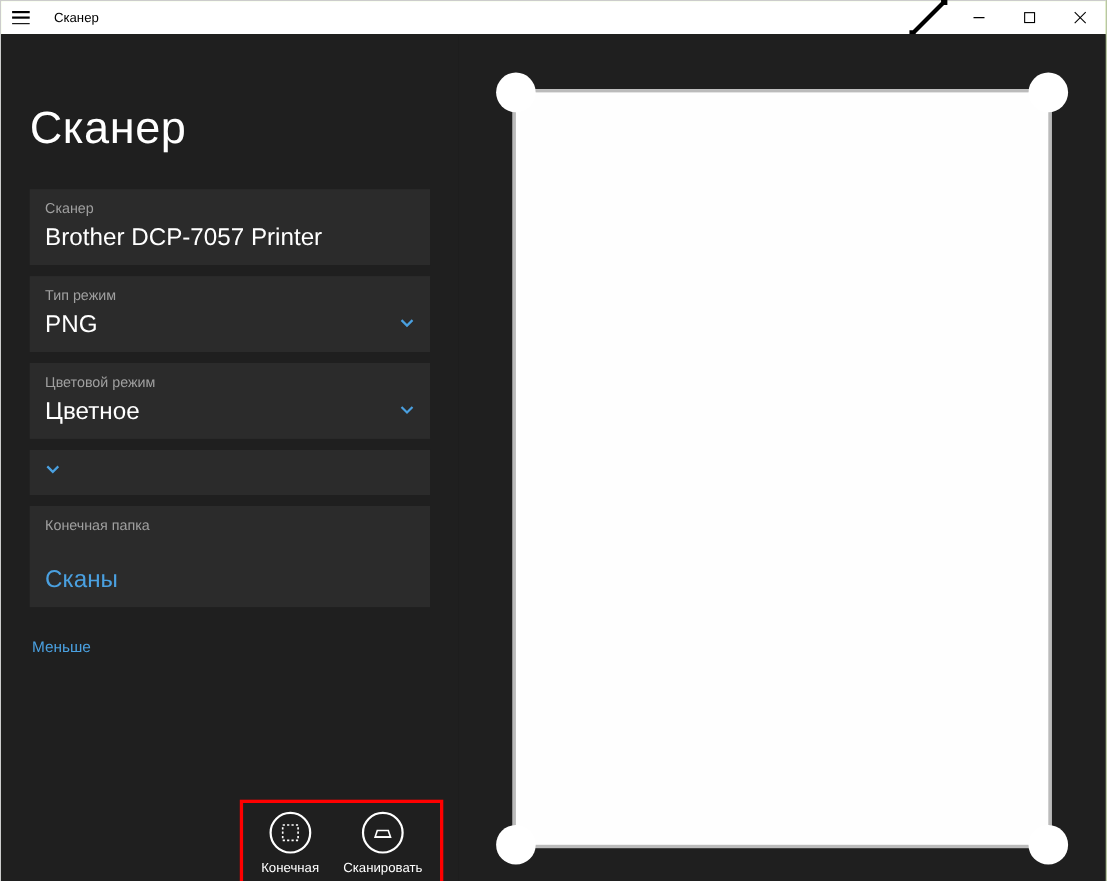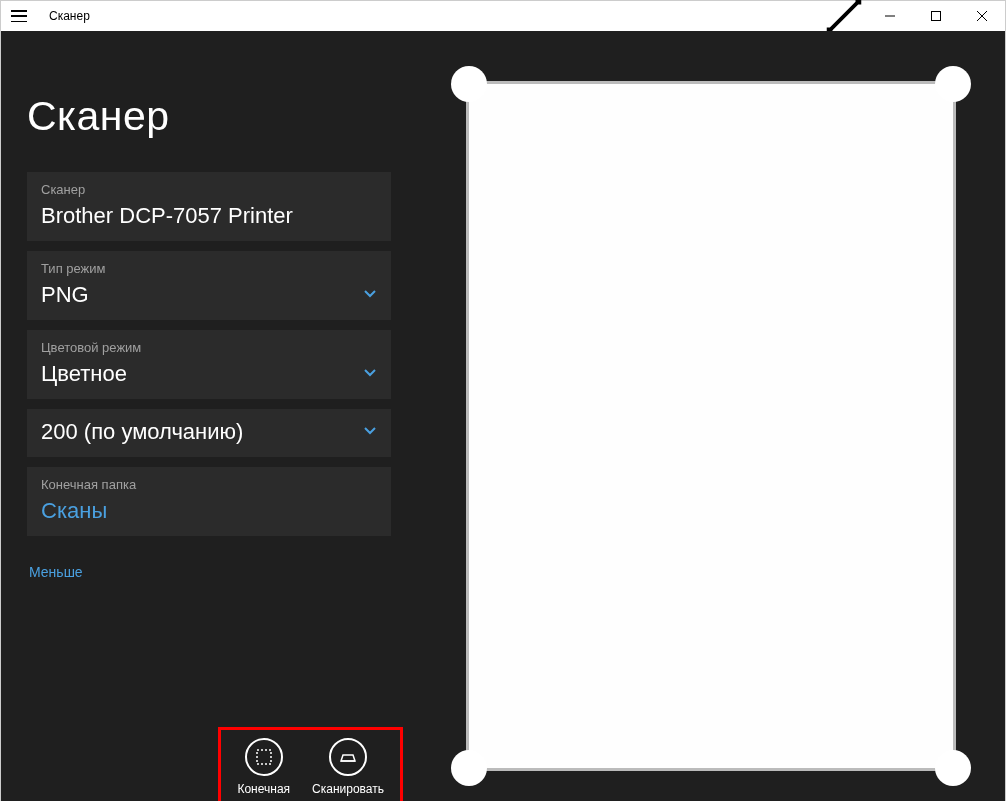--- a/index.html
+++ b/index.html
@@ -13,21 +13,21 @@
 .titlebar-right { margin-left: auto; display: flex; }
 .win-btn { width: 46px; height: 30px; display: flex; align-items: center; justify-content: center; cursor: pointer; font-size: 12px; }
 .win-btn svg { width: 12px; height: 12px; }
 .content { flex: 1; display: flex; background: #1f1f1f; }
 .sidebar { width: 416px; padding: 0 26px 0 26px; background: #1f1f1f; display: flex; flex-direction: column; position: relative; }
 .page-title { color: #fff; font-size: 41px; font-weight: 300; margin-top: 62px; margin-bottom: 32px; letter-spacing: 0.5px; }
 .setting-card { background: #2b2b2b; padding: 10px 14px 12px 14px; margin-bottom: 10px; cursor: pointer; }
 .setting-label { color: #a0a0a0; font-size: 13px; margin-bottom: 6px; }
 .setting-value-row { display: flex; align-items: center; justify-content: space-between; }
 .setting-value { color: #fff; font-size: 22px; font-weight: 300; }
-.setting-value.link { color: #4aa0e0; }
+.setting-value.link { color: #4aa0e0; margin-top: 23px; }
 .chevron { color: #4aa0e0; }
 .chevron svg { width: 14px; height: 14px; }
 .less-link { color: #4aa0e0; font-size: 14px; margin-top: 18px; margin-left: 2px; cursor: pointer; }
 .action-bar { position: absolute; bottom: 14px; right: 14px; display: flex; gap: 22px; border: 3px solid #ff0000; padding: 8px 16px 8px 16px; }
 .action-btn { display: flex; flex-direction: column; align-items: center; gap: 6px; cursor: pointer; color: #fff; }
 .action-icon-circle { width: 38px; height: 38px; border: 2px solid #fff; border-radius: 50%; display: flex; align-items: center; justify-content: center; }
 .action-label { font-size: 12px; color: #fff; }
 .preview-area { flex: 1; background: #1f1f1f; position: relative; display: flex; align-items: center; justify-content: center; padding: 50px 30px; }
 .preview-page { width: 490px; height: 690px; background: #fefefe; position: relative; border: 3px solid #bbb; }
 .crop-handle { width: 36px; height: 36px; background: #fff; border-radius: 50%; position: absolute; }
@@ -105,21 +105,20 @@
           <div class="chevron">
             <svg viewBox="0 0 14 14">
                 <path d="M2 5 L7 10 L12 5" stroke="#4aa0e0" stroke-width="2" fill="none"></path>
               </svg>
           </div>
         </div>
       </div>
 
       <div class="setting-card">
         <div class="setting-value-row">
-          <div class="setting-value">200 (по умолчанию)</div>
           <div class="chevron">
             <svg viewBox="0 0 14 14">
                 <path d="M2 5 L7 10 L12 5" stroke="#4aa0e0" stroke-width="2" fill="none"></path>
               </svg>
           </div>
         </div>
       </div>
 
       <div class="setting-card">
         <div class="setting-label">Конечная папка</div>

